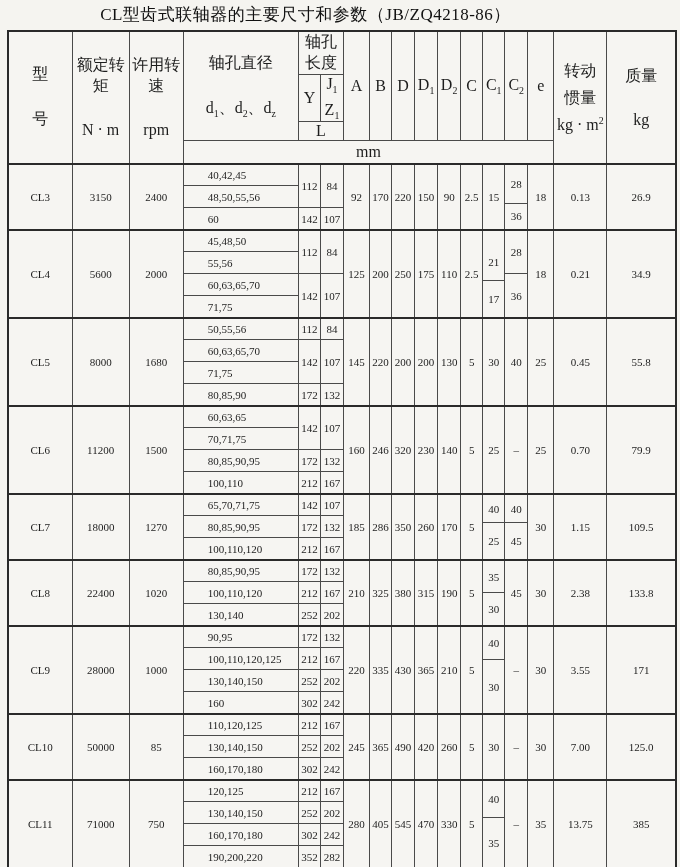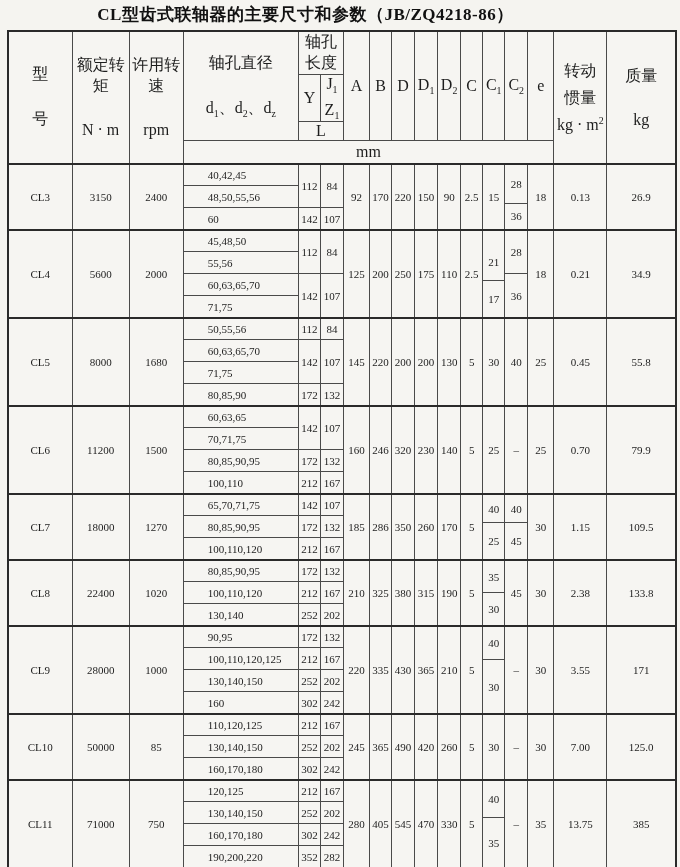--- a/index.html
+++ b/index.html
@@ -7,21 +7,21 @@
     width: 680px; height: 867px;
     background: #f5f4f0;
     font-family: "Liberation Serif", "DejaVu Serif", serif;
     color: #1d1d1d;
     position: relative;
     overflow: hidden;
   }
   .page-title {
     position: absolute; top: 3px; left: 0; width: 611px;
     text-align: center;
-    font-size: 17px; font-weight: bold;
+    font-size: 17px; font-weight: normal;
     letter-spacing: 0.5px;
     color: #111;
   }
   table.spec {
     position: absolute; left: 7px; top: 30px;
     width: 670px; height: 827px;
     border-collapse: collapse;
     table-layout: fixed;
     border: 2px solid #2a2a2a;
     font-size: 11px;

